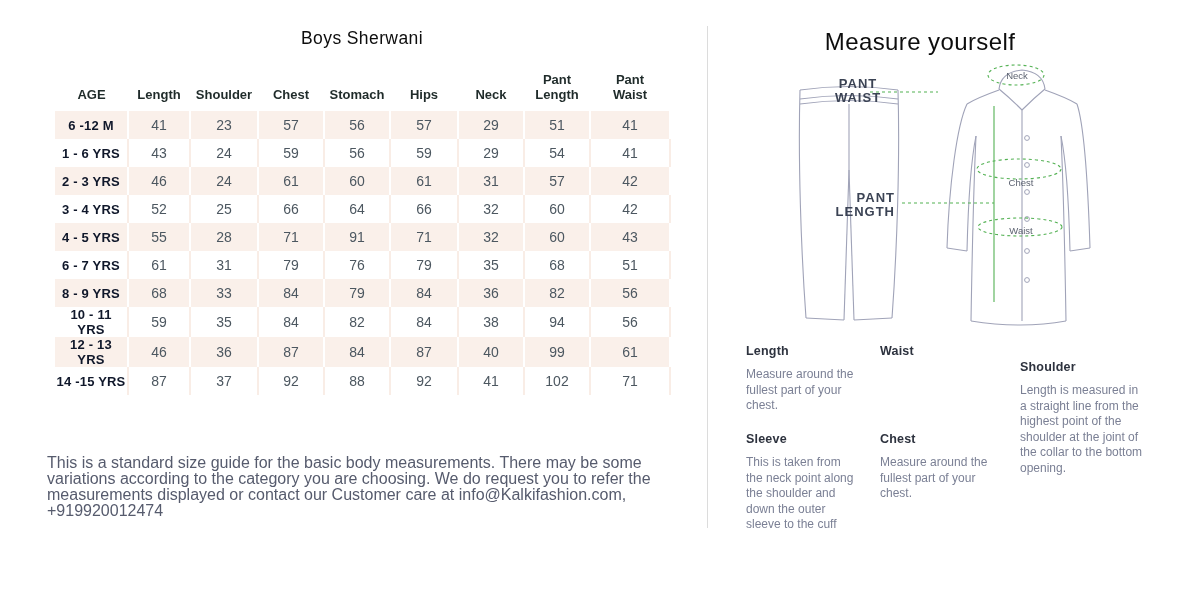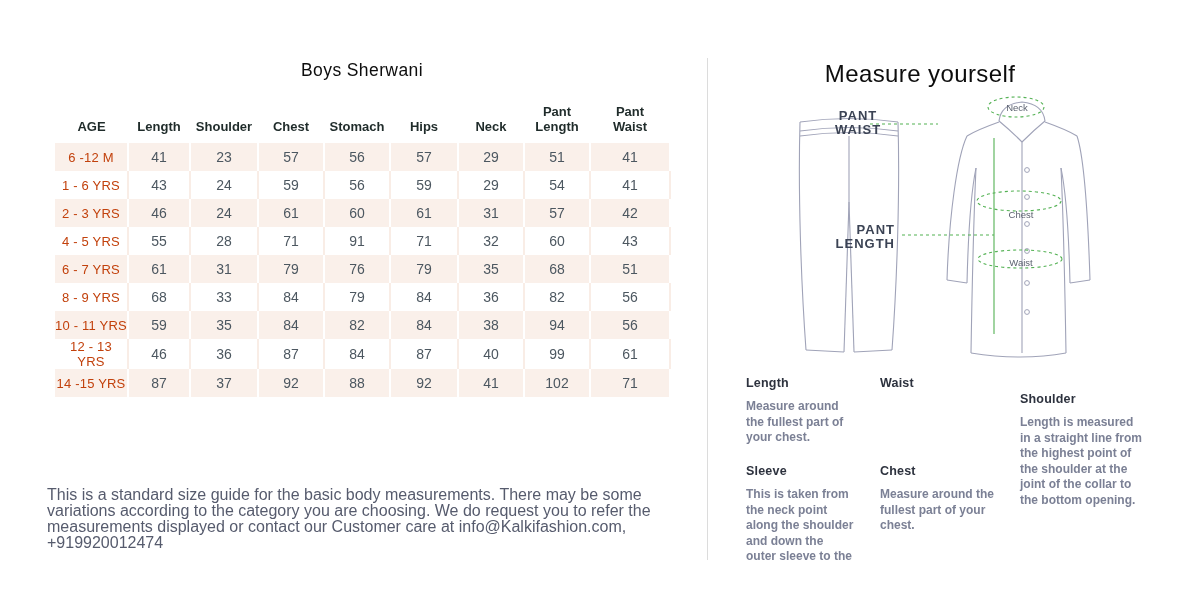--- a/index.html
+++ b/index.html
@@ -1,33 +1,33 @@
 <!DOCTYPE html>
 <html><head>
 <meta charset="utf-8">
 <style>
   * { margin:0; padding:0; box-sizing:border-box; }
   html,body { background:#fff; }
   .page {
     position:relative; width:1197px; height:528px; background:#ffffff;
-    font-family:"Liberation Sans", sans-serif; overflow:hidden;margin-top:32px;
+    font-family:"Liberation Sans", sans-serif; overflow:hidden;
   }
   
   .left-section { position:absolute; left:0; top:0; width:707px; height:616px; }
   .chart-title {
     position:absolute; top:28px; left:0; width:724px; text-align:center;
     font-size:17.5px; font-weight:500; color:#0d0d0d; letter-spacing:.4px;
   }
   table.size-table { position:absolute; left:55px; top:72px; border-collapse:collapse; table-layout:fixed; }
   .size-table th {
     font-size:13px; font-weight:bold; color:#1f2b2a; line-height:15px;
     vertical-align:bottom; padding-bottom:9px; text-align:center; white-space:pre-line;
   }
   .size-table td { height:28px; text-align:center; font-size:14px; color:#4c5760; }
-  .size-table td.age-cell { font-size:13px; font-weight:normal; color:#c2410c; letter-spacing:.2px; }
+  .size-table td.age-cell { font-size:13px; font-weight:bold; color:#0f172a; letter-spacing:.2px; }
   .size-table tbody tr:nth-child(odd) { background:#faf0ea; }
   .size-table tbody td { border-right:2px solid transparent; }
   .size-table tbody tr:nth-child(odd) td { border-right-color:#ffffff; }
   .size-table tbody tr:nth-child(even) td { border-right-color:#f9ede6; }
   .size-table tbody td:last-child { border-right-color:#f9ede6; }
   .chart-note {
     position:absolute; left:47px; top:455px; width:612px;
     font-size:16px; line-height:16px; color:#565b6d;
   }
   .v-divider { position:absolute; left:707px; top:26px; width:1px; height:556px; background:#dcdcdc; }
@@ -37,21 +37,21 @@
     position:absolute; top:28px; left:0; width:424px; text-align:center;
     font-size:24px; font-weight:500; color:#0d0d0d; letter-spacing:.4px;
   }
   .diagram { position:absolute; left:0; top:55px; }
   .guides { position:absolute; left:38px; top:344px; display:flex; }
   .g-col { width:110px; margin-right:24px; }
   .g-col.col2 { width:118px; margin-right:22px; }
   .g-col.col3 { width:126px; margin-right:0; padding-top:16px; }
   .g-block { min-height:88px; margin-bottom:0; }
   .g-head { font-size:12.5px; font-weight:bold; color:#2d323e; margin-bottom:9px; letter-spacing:.2px; }
-  .g-body { font-size:12px; line-height:15.5px; color:#7b8095;font-weight:bold; }
+  .g-body { font-size:12px; line-height:15.5px; color:#7b8095; }
   
   .lbl-caps { font-family:"Liberation Sans",sans-serif; font-size:13px; font-weight:bold; fill:#3b4354; letter-spacing:1px; }
   .lbl-small { font-family:"Liberation Sans",sans-serif; font-size:9.5px; fill:#5c6270; }
 </style>
 </head>
 <body>
 
 <div class="page">
 
   <section class="left-section">
@@ -112,20 +112,31 @@
             <td>46</td>
             <td>24</td>
             <td>61</td>
             <td>60</td>
             <td>61</td>
             <td>31</td>
             <td>57</td>
             <td>42</td>
           </tr>
           <tr>
+            <td class="age-cell">3 - 4 YRS</td>
+            <td>52</td>
+            <td>25</td>
+            <td>66</td>
+            <td>64</td>
+            <td>66</td>
+            <td>32</td>
+            <td>60</td>
+            <td>42</td>
+          </tr>
+          <tr>
             <td class="age-cell">4 - 5 YRS</td>
             <td>55</td>
             <td>28</td>
             <td>71</td>
             <td>91</td>
             <td>71</td>
             <td>32</td>
             <td>60</td>
             <td>43</td>
           </tr>

